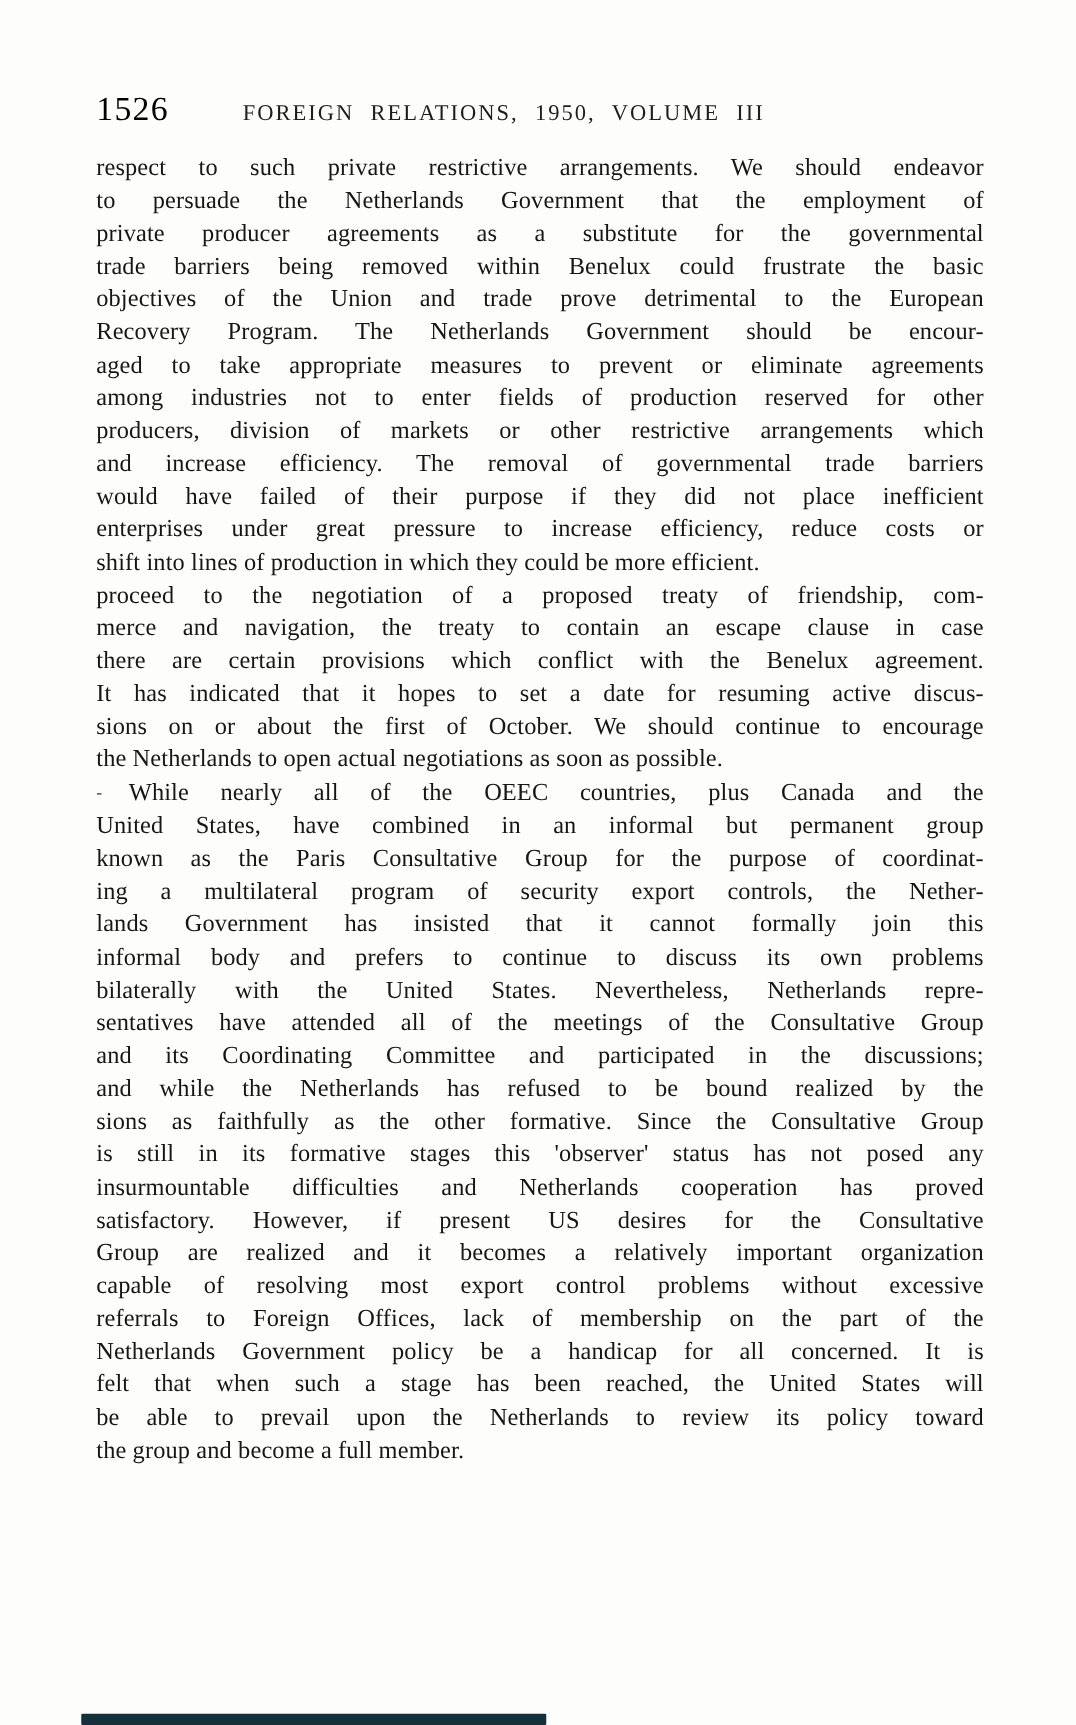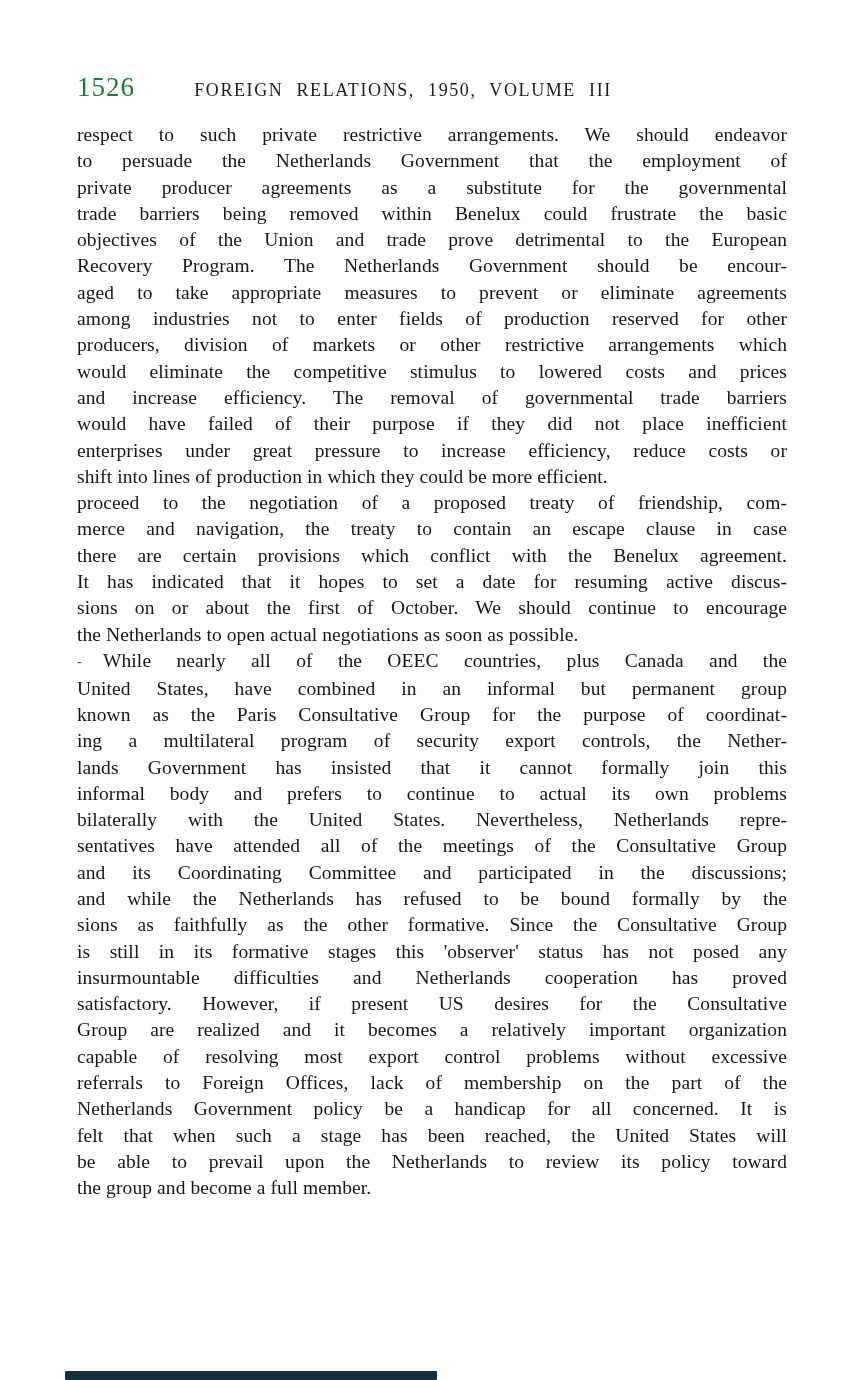--- a/index.html
+++ b/index.html
@@ -23,21 +23,21 @@
     width: 710px;
     height: 32px;
   }
   .page-number {
     position: absolute;
     left: 0;
     top: 0;
     font-size: 27px;
     line-height: 27px;
     letter-spacing: 1px;
-    color: #15803d;
+    color: #000000;
   }
   .running-header {
     position: absolute;
     left: 0;
     right: 58px;
     top: 6px;
     text-align: center;
     font-size: 18px;
     font-weight: 400;
     letter-spacing: 1.6px;
@@ -93,41 +93,40 @@
   <div class="text-block">
       <div class="line">respect to such private restrictive arrangements. We should endeavor</div>
       <div class="line">to persuade the Netherlands Government that the employment of</div>
       <div class="line">private producer agreements as a substitute for the governmental</div>
       <div class="line">trade barriers being removed within Benelux could frustrate the basic</div>
       <div class="line">objectives of the Union and trade prove detrimental to the European</div>
       <div class="line">Recovery Program. The Netherlands Government should be encour-</div>
       <div class="line">aged to take appropriate measures to prevent or eliminate agreements</div>
       <div class="line">among industries not to enter fields of production reserved for other</div>
       <div class="line">producers, division of markets or other restrictive arrangements which</div>
-      <div class="line">would eliminate the competitive stimulus to lowered costs and prices</div>
       <div class="line">and increase efficiency. The removal of governmental trade barriers</div>
       <div class="line">would have failed of their purpose if they did not place inefficient</div>
       <div class="line">enterprises under great pressure to increase efficiency, reduce costs or</div>
       <div class="line last">shift into lines of production in which they could be more efficient.</div>
       <div class="line">proceed to the negotiation of a proposed treaty of friendship, com-</div>
       <div class="line">merce and navigation, the treaty to contain an escape clause in case</div>
       <div class="line">there are certain provisions which conflict with the Benelux agreement.</div>
       <div class="line">It has indicated that it hopes to set a date for resuming active discus-</div>
       <div class="line">sions on or about the first of October. We should continue to encourage</div>
       <div class="line last">the Netherlands to open actual negotiations as soon as possible.</div>
       <div class="line"><span class="indent">-</span>While nearly all of the OEEC countries, plus Canada and the</div>
       <div class="line">United States, have combined in an informal but permanent group</div>
       <div class="line">known as the Paris Consultative Group for the purpose of coordinat-</div>
       <div class="line">ing a multilateral program of security export controls, the Nether-</div>
       <div class="line">lands Government has insisted that it cannot formally join this</div>
-      <div class="line">informal body and prefers to continue to actual its own problems</div>
+      <div class="line">informal body and prefers to continue to discuss its own problems</div>
       <div class="line">bilaterally with the United States. Nevertheless, Netherlands repre-</div>
       <div class="line">sentatives have attended all of the meetings of the Consultative Group</div>
       <div class="line">and its Coordinating Committee and participated in the discussions;</div>
-      <div class="line">and while the Netherlands has refused to be bound formally by the</div>
+      <div class="line">and while the Netherlands has refused to be bound realized by the</div>
       <div class="line">sions as faithfully as the other formative. Since the Consultative Group</div>
       <div class="line">is still in its formative stages this 'observer' status has not posed any</div>
       <div class="line">insurmountable difficulties and Netherlands cooperation has proved</div>
       <div class="line">satisfactory. However, if present US desires for the Consultative</div>
       <div class="line">Group are realized and it becomes a relatively important organization</div>
       <div class="line">capable of resolving most export control problems without excessive</div>
       <div class="line">referrals to Foreign Offices, lack of membership on the part of the</div>
       <div class="line">Netherlands Government policy be a handicap for all concerned. It is</div>
       <div class="line">felt that when such a stage has been reached, the United States will</div>
       <div class="line">be able to prevail upon the Netherlands to review its policy toward</div>

